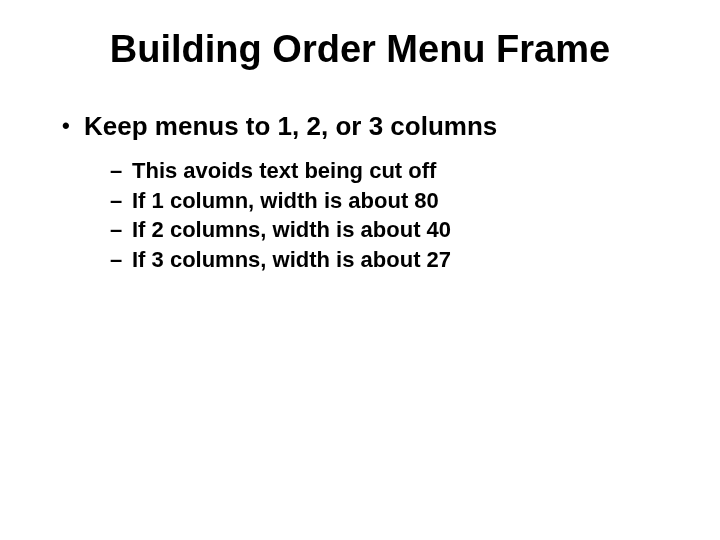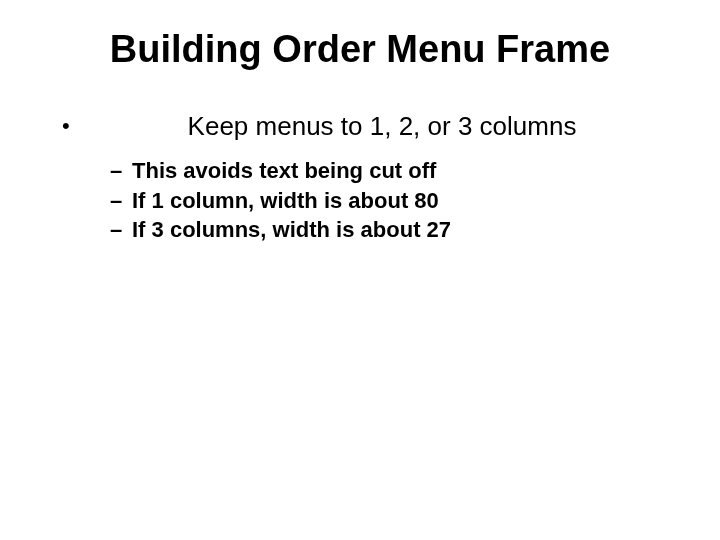--- a/index.html
+++ b/index.html
@@ -20,26 +20,25 @@
     .title {
       font-size: 38px;
       font-weight: 700;
       text-align: center;
       margin-top: 8px;
       margin-bottom: 40px;
       letter-spacing: 0px;
     }
     .bullet-l1 {
       font-size: 26px;
-      font-weight: 400;
+      font-weight: 700;
       margin-left: 22px;
       position: relative;
       padding-left: 22px;
       margin-bottom: 14px;
-      text-align: center;
     }
     .bullet-l1::before {
       content: "•";
       position: absolute;
       left: 0;
       top: 0;
       font-size: 22px;
       line-height: 30px;
     }
     .bullet-l2 {
@@ -60,14 +59,15 @@
 </head>
 <body>
 
 <div class="slide">
   <h1 class="title">Building Order Menu Frame</h1>
 
   <div class="bullet-l1">Keep menus to 1, 2, or 3 columns</div>
 
   <div class="bullet-l2">This avoids text being cut off</div>
   <div class="bullet-l2">If 1 column, width is about 80</div>
+  <div class="bullet-l2">If 2 columns, width is about 40</div>
   <div class="bullet-l2">If 3 columns, width is about 27</div>
 </div>
 
 </body></html>

